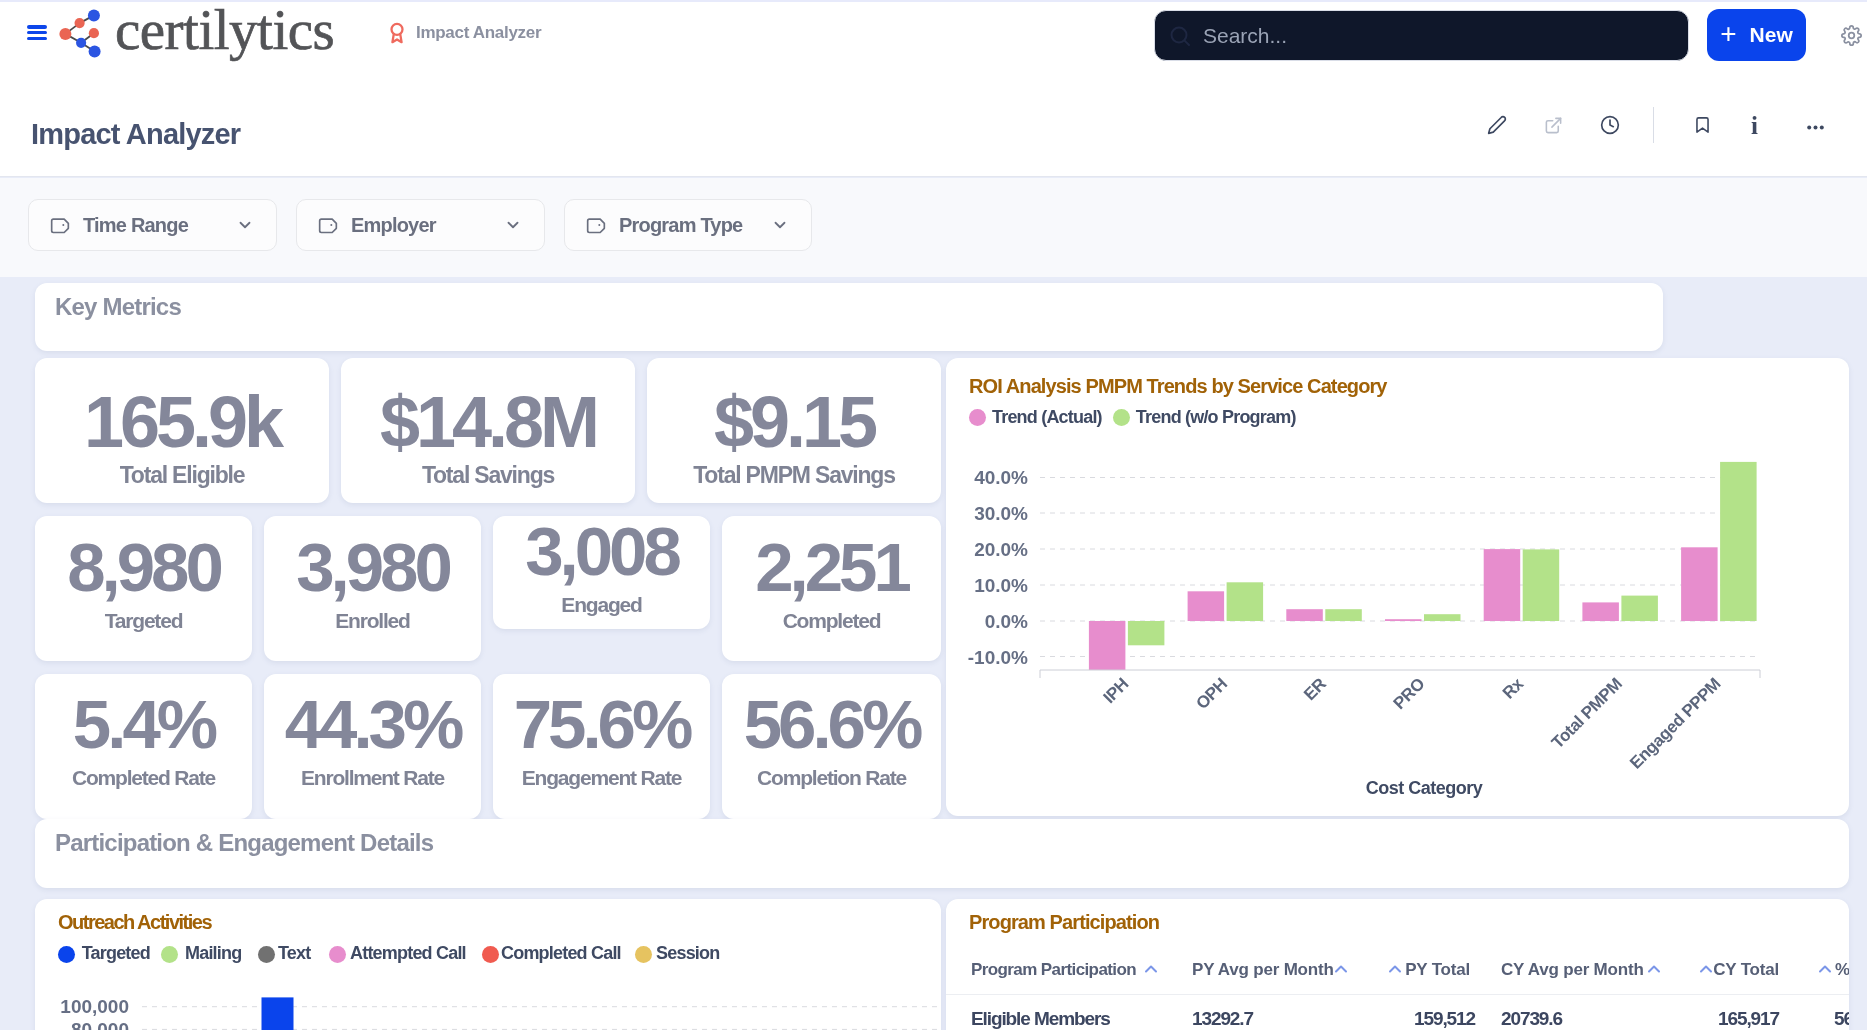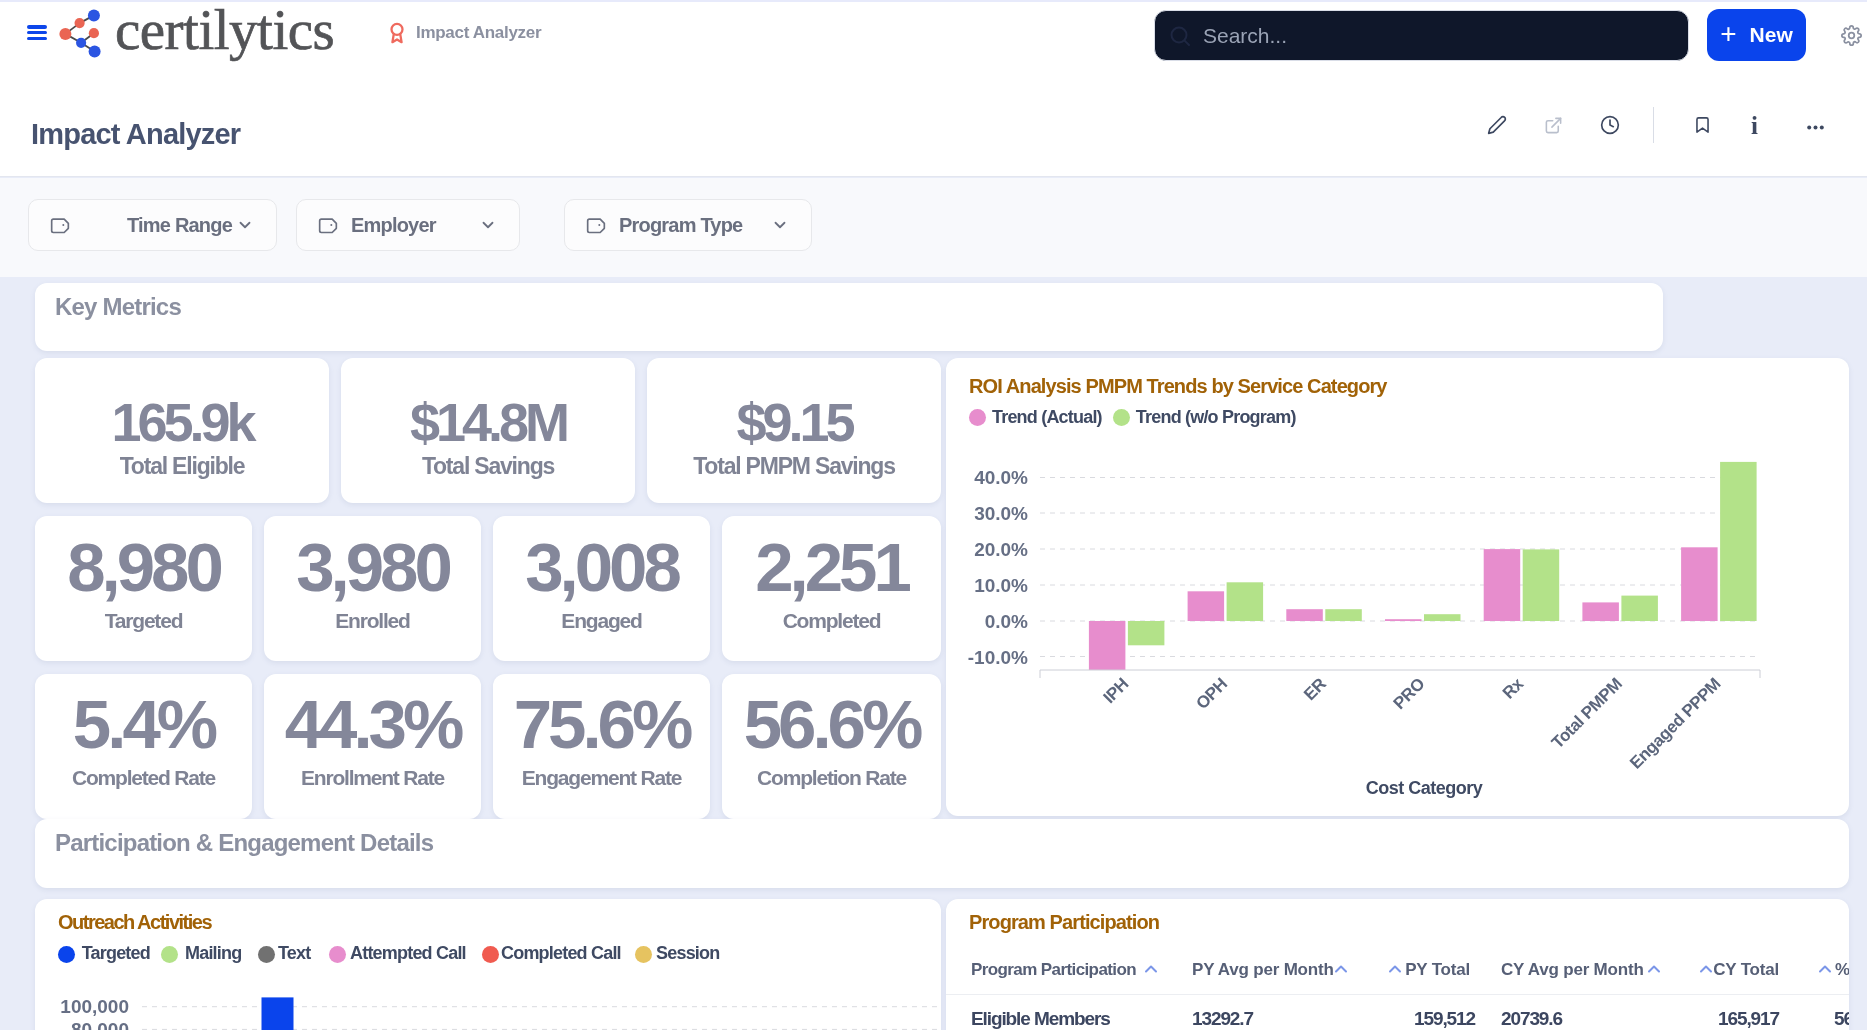--- a/index.html
+++ b/index.html
@@ -32,21 +32,21 @@
 .fbtn { position:absolute; top:199px; width:249px; height:52px; background:#fcfcfd; border:1px solid #e7e8eb; border-radius:10px; display:flex; align-items:center; }
 .fbtn .lab { font-size:20px; font-weight:700; color:#6a6f7f; margin-left:13px; letter-spacing:-0.8px; }
 
 
 .sechead { font-size:24px; font-weight:700; color:#8b90a0; line-height:1; letter-spacing:-0.8px; }
 
 .metric { display:flex; flex-direction:column; align-items:center; justify-content:center; }
 .metric .num { font-weight:700; color:#84879a; line-height:1; }
 .metric .lbl { font-weight:600; color:#7f8394; margin-top:4px; letter-spacing:-1.2px; line-height:1.15; }
 .mlg { padding-top:13px; }
-.mlg .num { font-size:54px; letter-spacing:-4px; }
+.mlg .num { font-size:72px; letter-spacing:-4px; }
 .mlg .lbl { font-size:23px; }
 .msm { padding-bottom:10px; }
 .mr3 { padding-bottom:13px !important; }
 .msm .num { font-size:69px; letter-spacing:-4px; }
 .msm .lbl { font-size:21px; margin-top:7px; }
 
 .ctitle { font-size:20px; font-weight:700; color:#a16207; letter-spacing:-0.9px; line-height:1.15; }
 .legend { display:flex; align-items:center; }
 .dot { width:17px; height:17px; border-radius:50%; }
 .ltx { font-size:18px; font-weight:600; color:#3f4a63; letter-spacing:-0.8px; }
@@ -127,31 +127,31 @@
 <span class="abs" style="left:1751px; top:112px; font-family:'Liberation Serif',serif; font-size:25px; font-weight:700; color:#3d4860;">i</span>
 <svg class="abs" style="left:1807px; top:125px;" width="17" height="5" viewBox="0 0 17 5">
     <g fill="#3d4860">
       <circle cx="2.2" cy="2.5" r="2"></circle>
       <circle cx="8.5" cy="2.5" r="2"></circle>
       <circle cx="14.8" cy="2.5" r="2"></circle>
     </g>
   </svg>
 
 <div class="abs" id="filterbar"></div>
-<div class="fbtn" style="left:28px;gap:44px;">
+<div class="fbtn" style="left:28px;">
   <svg style="margin-left:21px" width="20" height="20" viewBox="0 0 24 24" fill="none" stroke="#6a6f7f" stroke-width="2" stroke-linejoin="round">
       <path d="M2 8l5-5h13a2 2 0 0 1 2 2v12a2 2 0 0 1-2 2H7l-5-5z" transform="rotate(180 12 12)"></path>
       <circle cx="16" cy="12" r="1.2" fill="#6a6f7f" stroke="none"></circle>
     </svg>
   <span class="lab">Time Range</span>
   <svg style="position:absolute; right:22px;" width="18" height="18" viewBox="0 0 24 24" fill="none" stroke="#6a6f7f" stroke-width="2.4" stroke-linecap="round" stroke-linejoin="round">
       <polyline points="6 9 12 15 18 9"></polyline>
     </svg>
 </div>
-<div class="fbtn" style="left:296px; width:224px;">
+<div class="fbtn" style="left:296px; width:249px;">
   <svg style="margin-left:21px" width="20" height="20" viewBox="0 0 24 24" fill="none" stroke="#6a6f7f" stroke-width="2" stroke-linejoin="round">
       <path d="M2 8l5-5h13a2 2 0 0 1 2 2v12a2 2 0 0 1-2 2H7l-5-5z" transform="rotate(180 12 12)"></path>
       <circle cx="16" cy="12" r="1.2" fill="#6a6f7f" stroke="none"></circle>
     </svg>
   <span class="lab">Employer</span>
   <svg style="position:absolute; right:22px;" width="18" height="18" viewBox="0 0 24 24" fill="none" stroke="#6a6f7f" stroke-width="2.4" stroke-linecap="round" stroke-linejoin="round">
       <polyline points="6 9 12 15 18 9"></polyline>
     </svg>
 </div>
 <div class="fbtn" style="left:564px; width:248px;">
@@ -183,21 +183,21 @@
   </div>
 
 <div class="card metric msm" style="left:35px;  top:516px; width:217px; height:145px;">
     <div class="num">8,980</div>
     <div class="lbl">Targeted</div>
   </div>
 <div class="card metric msm" style="left:264px; top:516px; width:217px; height:145px;">
     <div class="num">3,980</div>
     <div class="lbl">Enrolled</div>
   </div>
-<div class="card metric msm" style="left:493px; top:516px; width:217px; height:145px;">
+<div class="card metric msm" style="left:493px; top:516px; width:217px; height:113px;">
     <div class="num">3,008</div>
     <div class="lbl">Engaged</div>
   </div>
 <div class="card metric msm" style="left:722px; top:516px; width:219px; height:145px;">
     <div class="num">2,251</div>
     <div class="lbl">Completed</div>
   </div>
 
 <div class="card metric msm mr3" style="left:35px;  top:674px; width:217px; height:145px;">
     <div class="num">5.4%</div>

